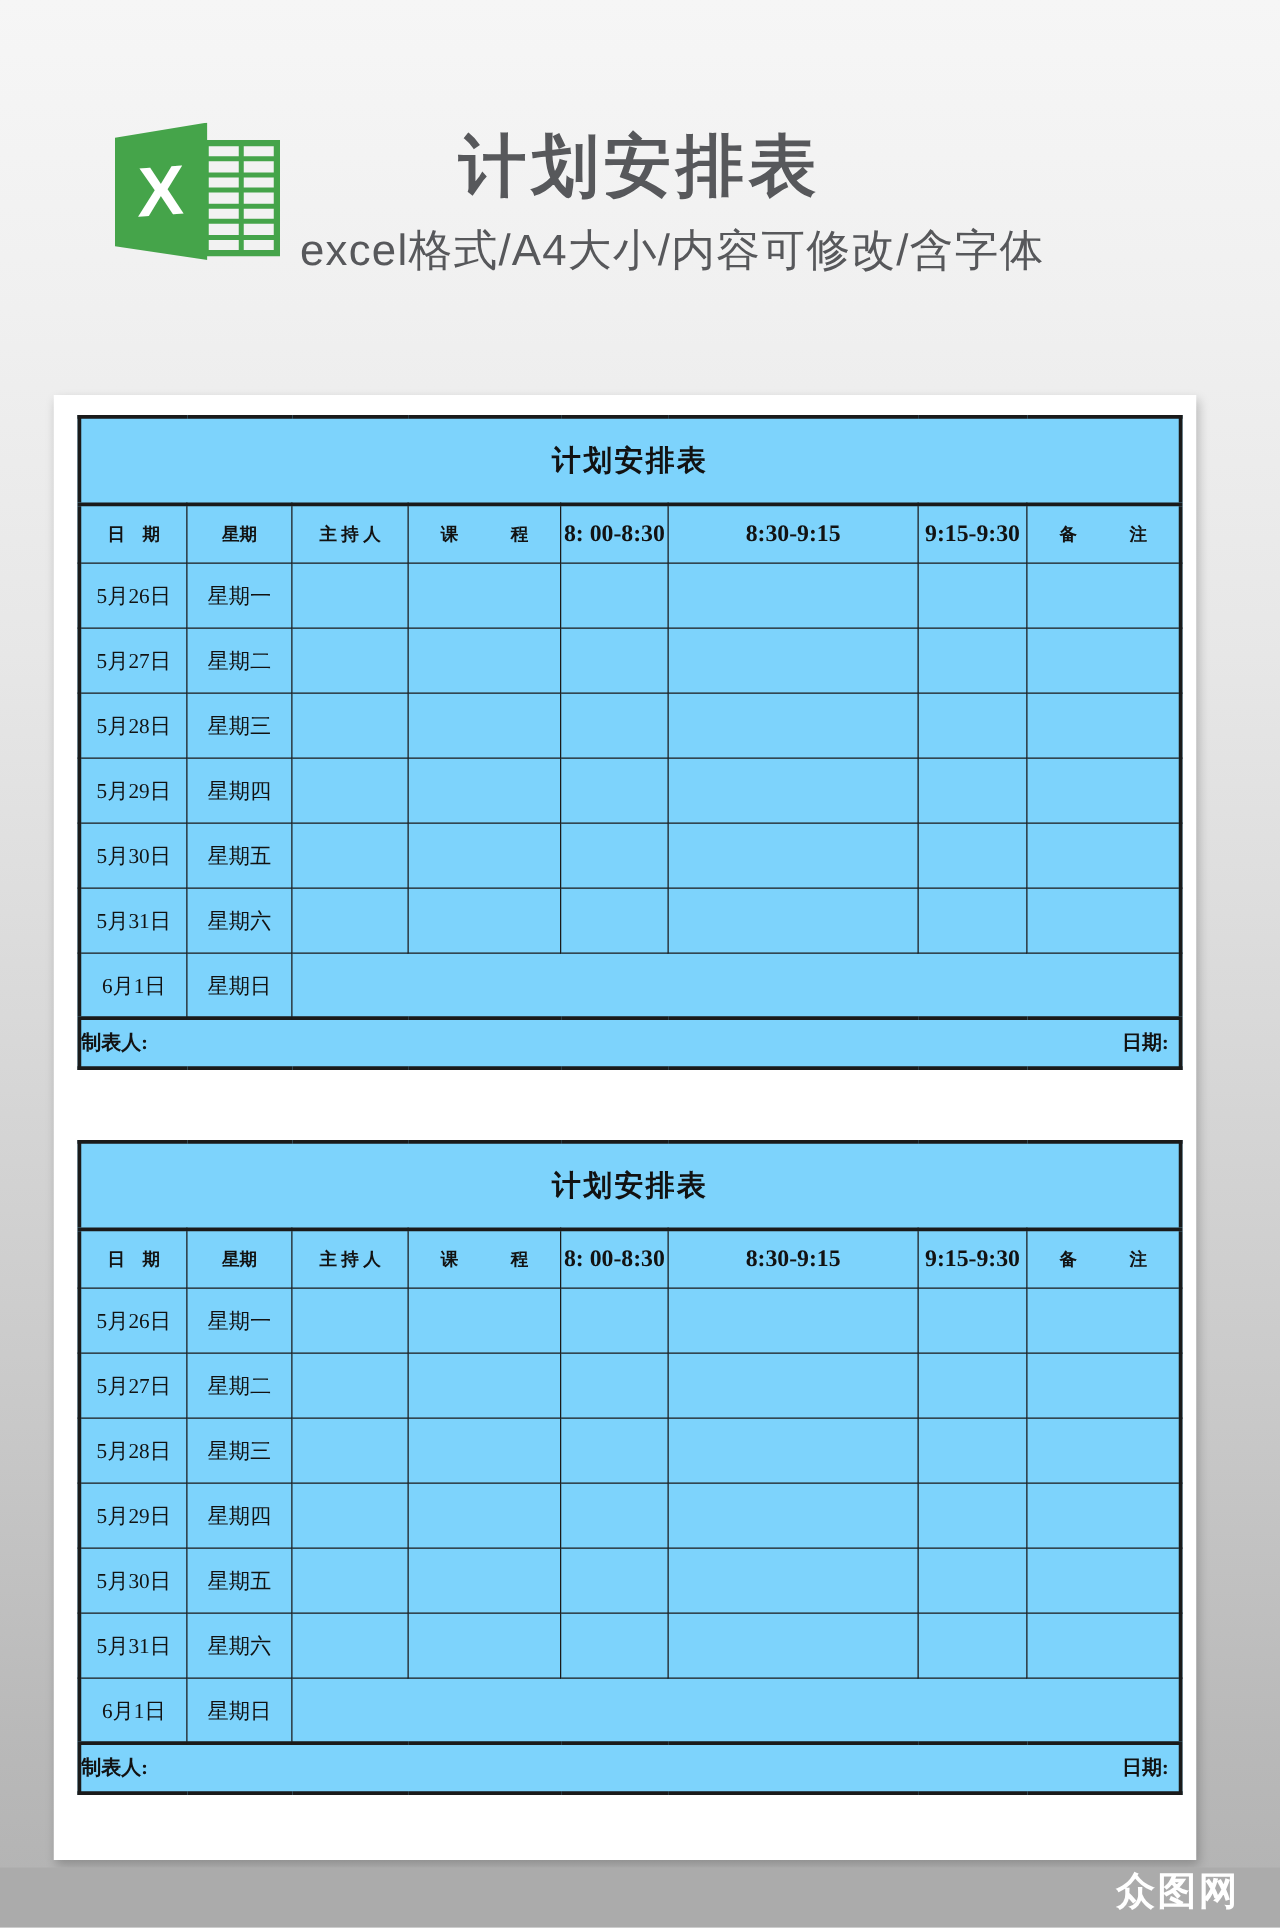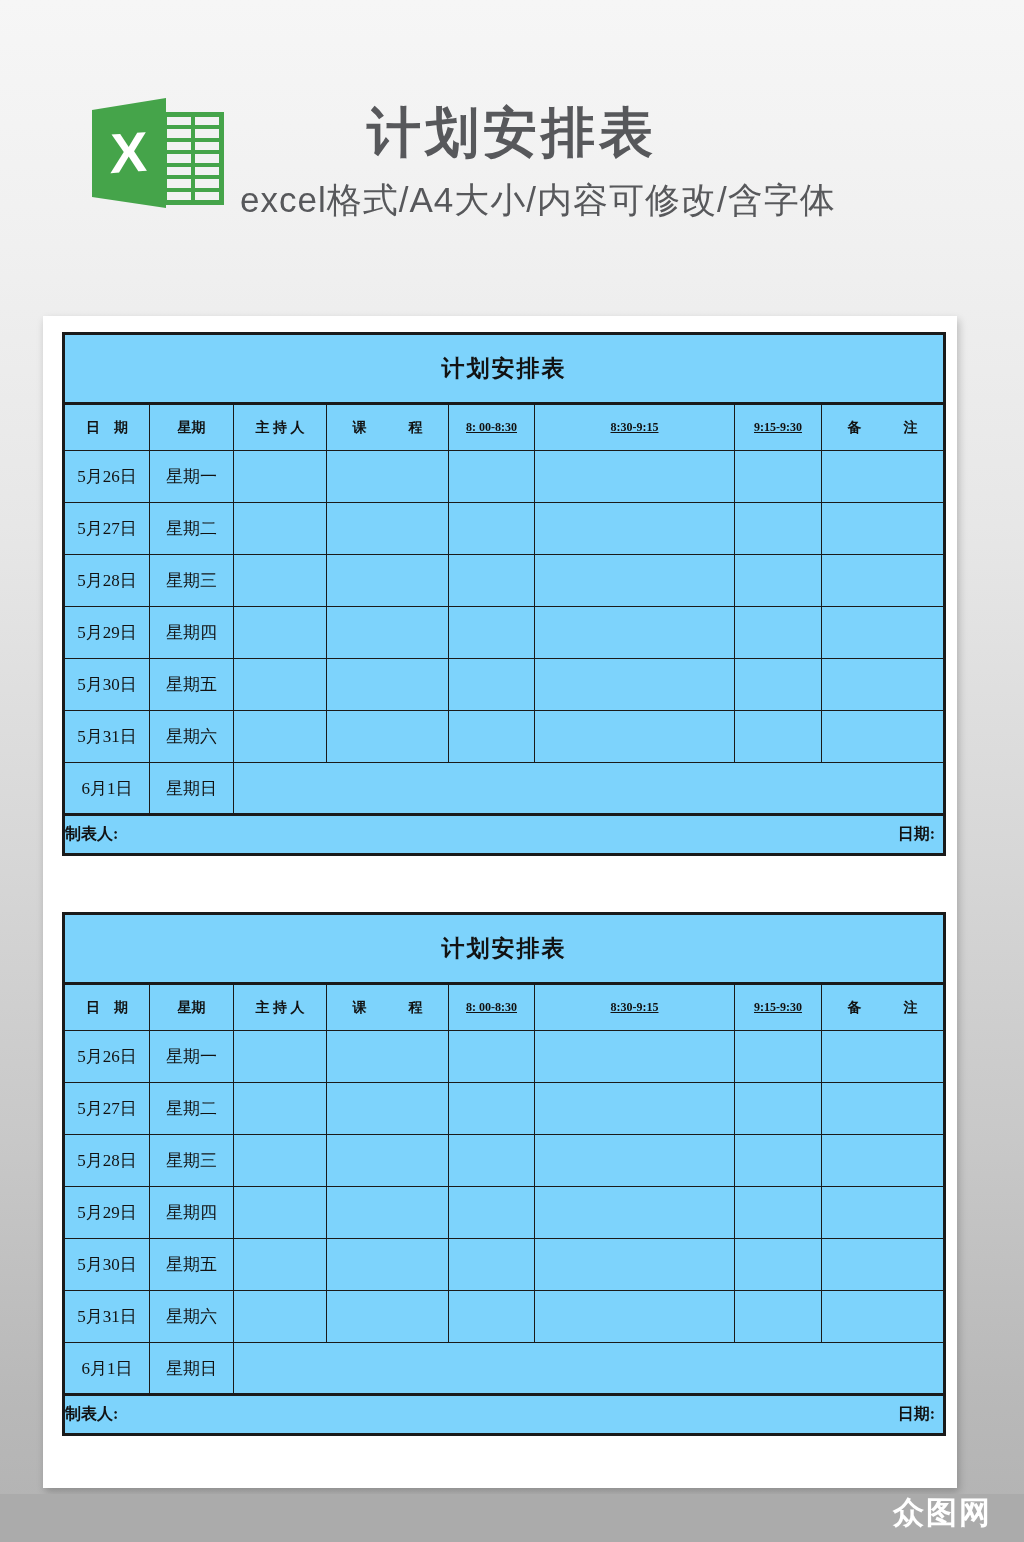--- a/index.html
+++ b/index.html
@@ -56,21 +56,21 @@
     border:3px solid #1a1a1a;
   }
   #table-1 { top:16px; }
   #table-2 { top:596px; }
   table.sched td { border:1.5px solid #1a1a1a; text-align:center; vertical-align:middle; }
   tr.row-title td {
     height:70px; font-size:23px; font-weight:bold; letter-spacing:2px;
     border-bottom:3px solid #1a1a1a;
   }
   tr.row-head td { height:47px; font-size:14px; font-weight:bold; white-space:nowrap; overflow:hidden; }
-  tr.row-head td.time { font-size:12px; letter-spacing:0;text-decoration:underline; }
+  tr.row-head td.time { font-size:19px; letter-spacing:0; }
   tr.row-body td { height:52px; font-size:17px; }
   tr.row-foot td { height:40px; border-top:3px solid #1a1a1a; }
   .foot-flex {
     display:flex; justify-content:space-between; align-items:center;
     padding-right:8px; font-size:16px; font-weight:bold;
   }
   .foot-flex .maker { margin-right:88px; }
 
   
   .footer-band {

